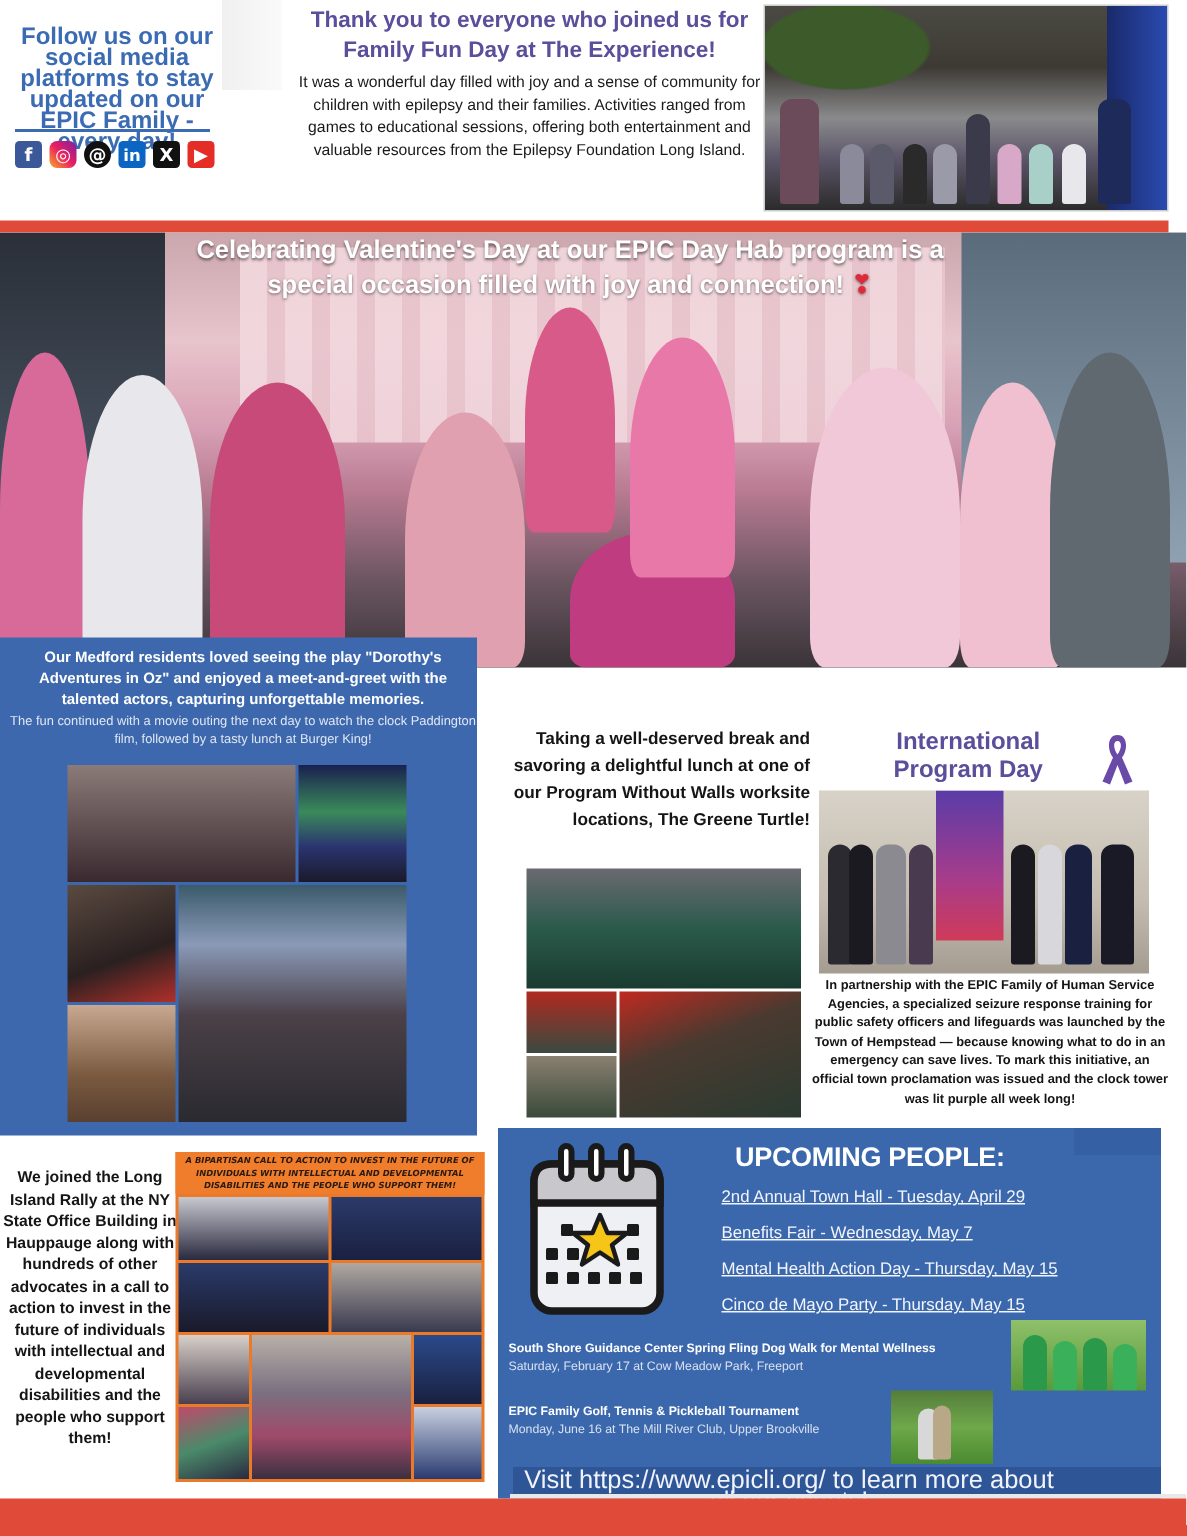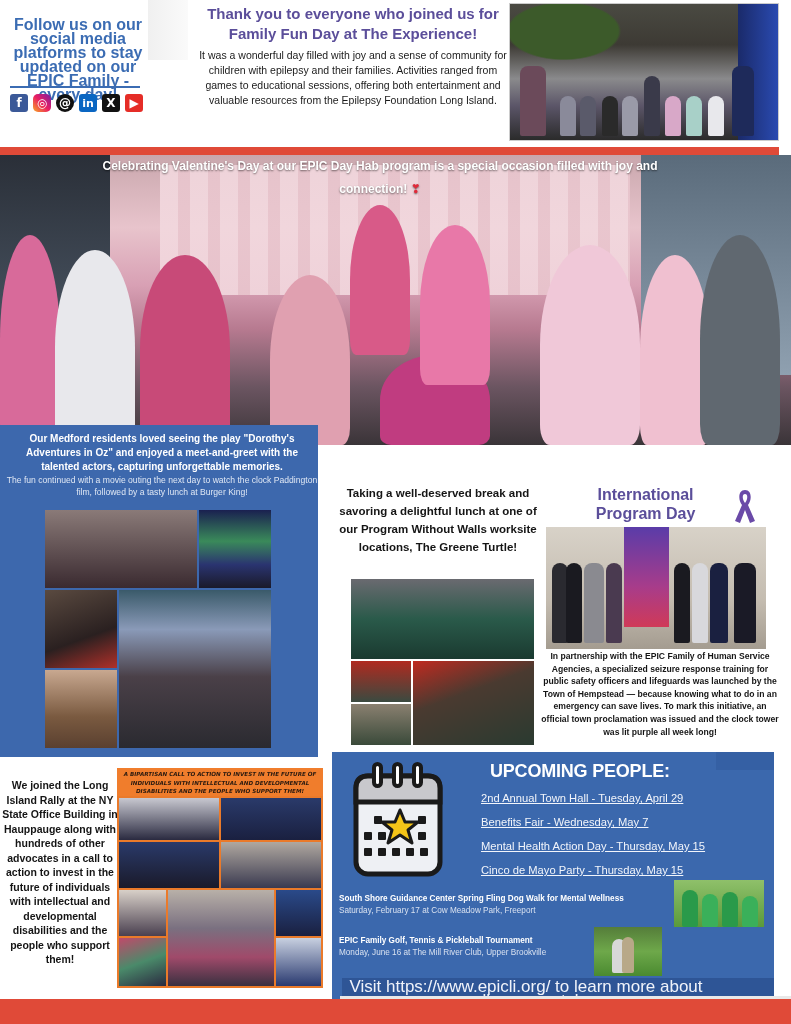--- a/index.html
+++ b/index.html
@@ -33,31 +33,31 @@
 
   .red-bar-top { left: 0; top: 147px; width: 779px; height: 8px; background: #e04a38; }
 
   
   .val-photo { left: 0; top: 155px; width: 791px; height: 290px; overflow: hidden;
      background: linear-gradient(180deg, #c9a7ad 0%, #e8c4cc 25%, #d8a0b4 45%, #b77a90 60%, #6b5561 80%, #3a3438 100%); }
   .val-photo .window-l { position: absolute; left: 0; top: 0; width: 110px; height: 200px; background: linear-gradient(180deg,#2a2f38,#4c5866); }
   .val-photo .window-r { position: absolute; right: 0; top: 0; width: 150px; height: 220px; background: linear-gradient(180deg,#5a6b7b,#8fa0b0); }
   .val-photo .curtain { position: absolute; left: 160px; top: 10px; width: 470px; height: 130px; background: repeating-linear-gradient(90deg,#f2d8de 0 18px,#e9c6ce 18px 30px); opacity: 0.9; }
   .val-photo .person { position: absolute; border-radius: 50% 50% 10% 10%; }
-  .val-title { left: 100px; top: 155px; width: 560px; text-align: center; color: #ffffff; font-weight: bold; font-size: 12px; line-height: 23px; text-shadow: 0 1px 2px rgba(0,0,0,0.55); }
+  .val-title { left: 100px; top: 155px; width: 560px; text-align: center; color: #ffffff; font-weight: bold; font-size: 17px; line-height: 23px; text-shadow: 0 1px 2px rgba(0,0,0,0.55); }
   .val-heart { color: #e02a3a; }
 
   
   .medford { left: 0; top: 425px; width: 318px; height: 332px; background: #3d68ad; }
   .medford-title { left: 6px; top: 432px; width: 312px; text-align: center; color: #fff; font-weight: bold; font-size: 10px; line-height: 14px; }
   .medford-sub { left: 6px; top: 474px; width: 312px; text-align: center; color: #dfe7f4; font-size: 8.6px; line-height: 12px; }
   .med-photo { position: absolute; overflow: hidden; }
 
   
-  .turtle-text { left: 336px; top: 484px; width: 204px; text-align: center; color: #151515; font-weight: bold; font-size: 11.5px; line-height: 18px; }
+  .turtle-text { left: 336px; top: 484px; width: 204px; text-align: right; color: #151515; font-weight: bold; font-size: 11.5px; line-height: 18px; }
   .tphoto { position: absolute; overflow: hidden; }
 
   
   .ep-title { left: 578px; top: 485px; width: 135px; text-align: center; color: #5b4e9a; font-weight: bold; font-size: 16px; line-height: 19px; }
   .ep-ribbon { left: 732px; top: 488px; width: 26px; height: 36px; }
   .ep-photo { left: 546px; top: 527px; width: 220px; height: 122px; background: linear-gradient(180deg,#d8d2c8 0%,#c4bcb0 60%,#a49c90 100%); overflow: hidden; }
   .ep-photo .banner { position: absolute; left: 78px; top: 0; width: 45px; height: 100px; background: linear-gradient(180deg,#5a3ca8 0%,#a83c8a 60%,#d03a58 100%); }
   .ep-photo .p { position: absolute; bottom: 6px; width: 16px; height: 80px; border-radius: 8px 8px 2px 2px; }
   .ep-body { left: 540px; top: 650px; width: 240px; text-align: center; color: #151515; font-weight: bold; font-size: 8.6px; line-height: 12.6px; }
 

